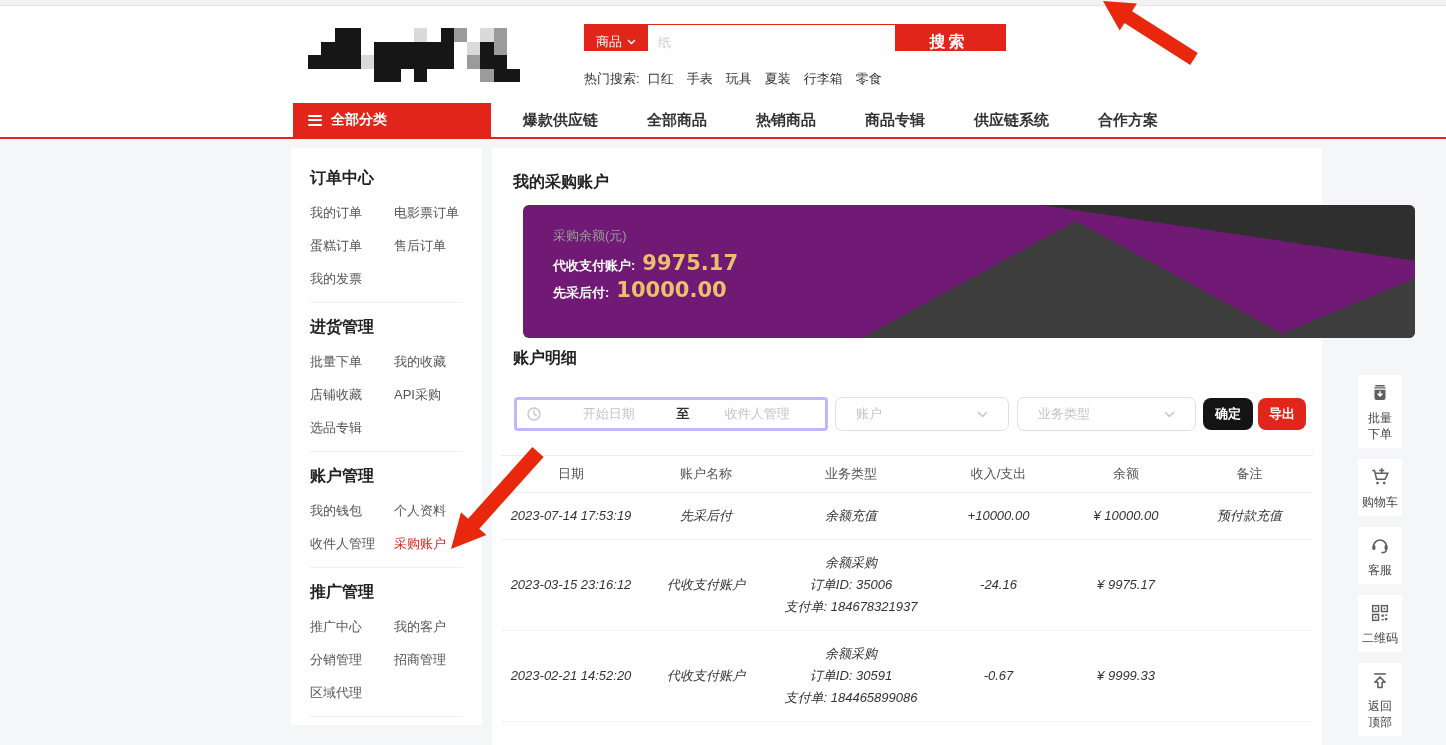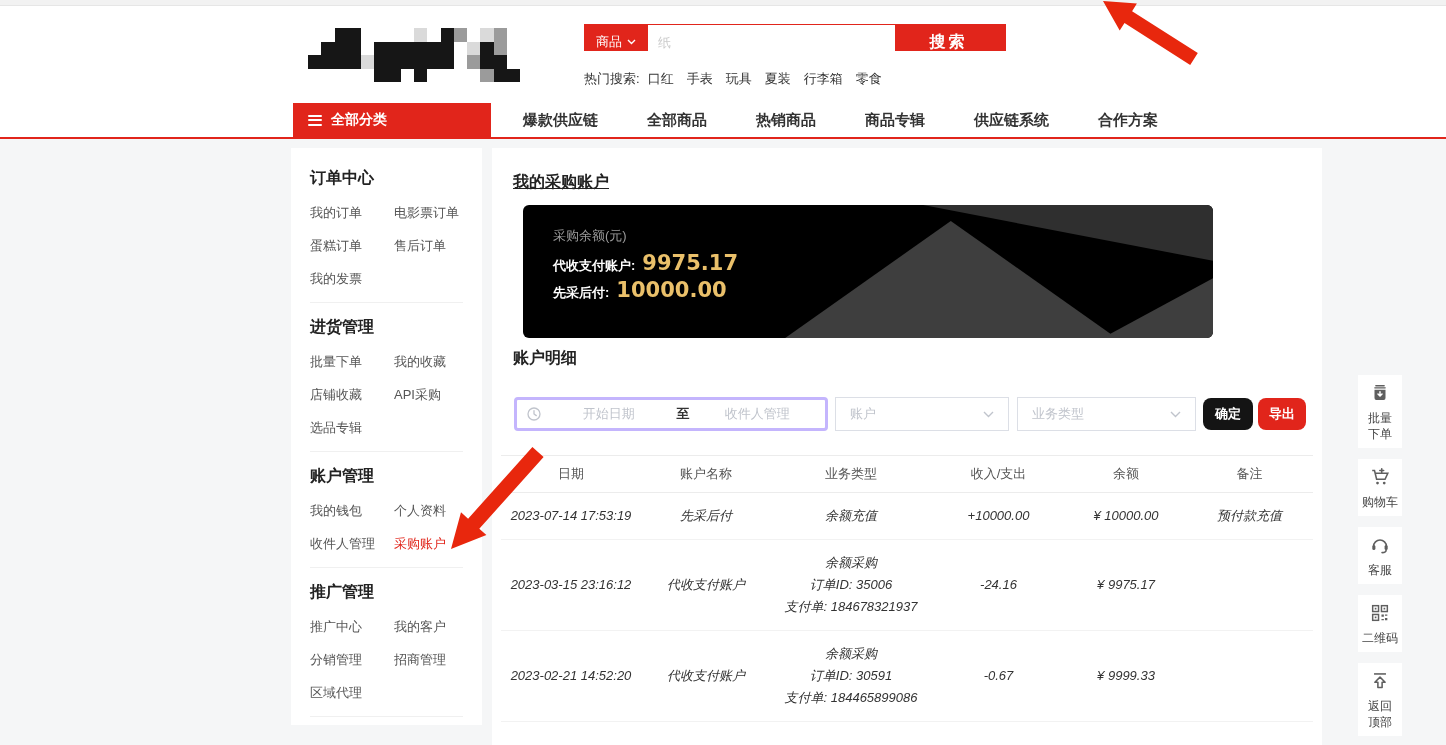--- a/index.html
+++ b/index.html
@@ -37,42 +37,42 @@
   
   .sidecard{position:absolute;left:291px;top:148px;width:191px;height:577px;background:#fff;box-sizing:border-box;padding:6px 19px 0;}
   .side-sec{padding:14px 0 8px;border-bottom:1px solid #f0f0f0;}
   .side-title{font-size:16px;font-weight:bold;color:#222;margin:0 0 15px;}
   .side-links{display:grid;grid-template-columns:84px auto;row-gap:15px;padding-bottom:6px;}
   .side-link{font-size:13px;color:#555;white-space:nowrap;}
   .side-link.active{color:#e1251b;}
 
   
   .maincard{position:absolute;left:492px;top:148px;width:830px;height:600px;background:#fff;}
-  .main-title{position:absolute;left:21px;top:24px;font-size:16px;font-weight:bold;color:#222;margin:0;text-decoration:underline;}
-
-  .balance-card{position:absolute;left:31px;top:57px;width:690px;height:133px;background:#000000;border-radius:6px;overflow:hidden;}
+  .main-title{position:absolute;left:21px;top:24px;font-size:16px;font-weight:bold;color:#222;margin:0;}
+
+  .balance-card{position:absolute;left:31px;top:57px;width:872px;height:133px;background:#701a75;border-radius:6px;overflow:hidden;padding-left:20px;}
   .tri{position:absolute;top:0;left:0;width:100%;height:100%;}
   .tri-a{background:#2f2f2f;clip-path:polygon(58% 0,100% 0,100% 42%);}
   .tri-b{background:#3e3e3e;clip-path:polygon(38% 100%,62% 12%,86% 100%);}
   .tri-c{background:#3e3e3e;clip-path:polygon(84% 100%,100% 55%,100% 100%);}
   .bal-label{position:absolute;left:30px;top:22px;font-size:13px;color:#9c9c9c;}
   .bal-rows{position:absolute;left:30px;top:46px;}
   .bal-row{display:flex;align-items:baseline;height:27px;}
   .bal-name{font-size:13px;font-weight:bold;color:#fdfdfd;}
   .bal-value{font-size:21px;font-weight:bold;color:#eac06a;margin-left:7px;font-family:"DejaVu Sans",sans-serif;}
 
   .detail-title{position:absolute;left:21px;top:200px;font-size:16px;font-weight:bold;color:#222;margin:0;}
 
   .filters{position:absolute;left:0;top:249px;width:830px;height:34px;}
   .date-input{position:absolute;left:22px;top:0;width:314px;height:34px;border:3px solid #c4b5fd;border-radius:4px;box-sizing:border-box;background:#fff;display:flex;align-items:center;cursor:text;}
   .date-input svg{margin-left:10px;flex:none;}
   .ph{color:#c0c4cc;font-size:13px;}
   .date-input .ph{flex:1;text-align:center;}
   .date-to{font-size:13px;font-weight:bold;color:#333;flex:none;}
-  .select{position:absolute;top:0;height:34px;border:1px solid #dcdfe6;border-radius:0;box-sizing:border-box;background:#fff;display:flex;align-items:center;justify-content:space-between;padding:0 14px;cursor:pointer;}
+  .select{position:absolute;top:0;height:34px;border:1px solid #dcdfe6;border-radius:7px;box-sizing:border-box;background:#fff;display:flex;align-items:center;justify-content:space-between;padding:0 20px;cursor:pointer;}
   .sel-account{left:343px;width:174px;}
   .sel-type{left:525px;width:179px;}
   .btn{position:absolute;top:1px;height:32px;border:none;border-radius:8px;color:#fff;font-size:13px;font-weight:bold;cursor:pointer;font-family:inherit;padding:0;}
   .btn-confirm{left:711px;width:50px;background:#141414;}
   .btn-export{left:766px;width:48px;background:#e1251b;}
 
   .table{position:absolute;left:9px;top:307px;width:812px;}
   .thead{display:flex;align-items:center;height:36px;border-top:1px solid #ececec;border-bottom:1px solid #ececec;}
   .th{font-size:13px;color:#555;text-align:center;}
   .tr{display:flex;align-items:center;border-bottom:1px solid #f2f2f2;padding:12px 0;}

